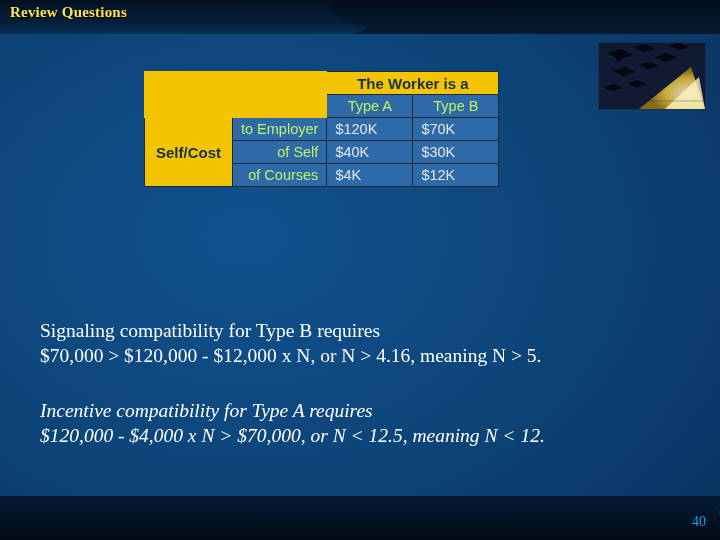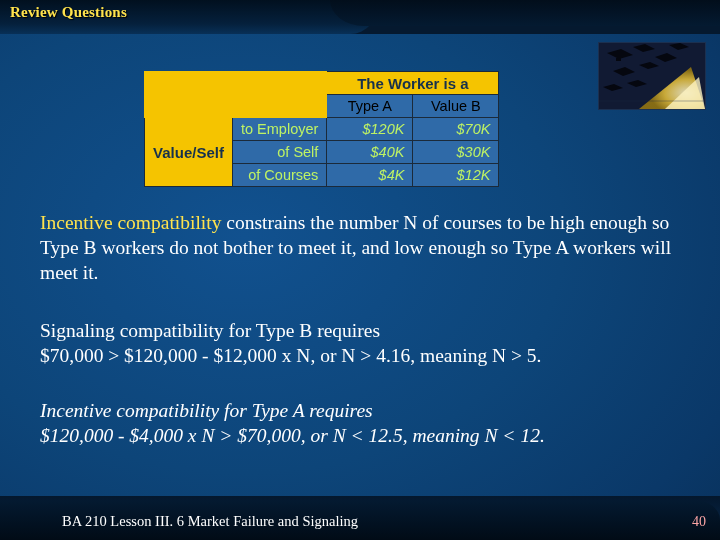--- a/index.html
+++ b/index.html
@@ -106,43 +106,42 @@
   }
   .cell-head {
     background: #f5c400;
     color: #16314d;
     text-align: center;
     font-weight: bold;
     font-size: 15px;
   }
   .cell-sub {
     background: #2f6aa8;
-    color: #000000;
+    color: #bef264;
     text-align: center;
   }
   .cell-label {
     background: #f5c400;
     color: #16314d;
     text-align: center;
     font-weight: bold;
     font-size: 15px;
     width: 88px;
   }
   .cell-rowlabel {
     background: #2f6aa8;
     color: #bef264;
     text-align: right;
     padding-right: 8px;
   }
   .cell-val {
     background: #2f6aa8;
-    color: #bef264;
-    text-align: right;
+    color: #e5e5e5;
+    text-align: left;
     width: 86px;
-    font-style: italic;
   }
   .cell-blank {
     background: #f5c400;
     border: 1px solid #f5c400 !important;
   }
 
   
   .body-text {
     position: absolute;
     left: 40px;
@@ -182,21 +181,21 @@
     bottom: 10px;
     color: #ffffff;
     font-family: "Liberation Serif", serif;
     font-size: 14.5px;
     z-index: 4;
   }
   .page-num {
     position: absolute;
     right: 14px;
     bottom: 10px;
-    color: #fca5a5;
+    color: #0ea5e9;
     font-family: "Liberation Serif", serif;
     font-size: 14px;
     z-index: 4;
     margin-top: 17px;
   }
 </style>
 </head>
 <body>
 
 <div class="slide">
@@ -243,53 +242,49 @@
     <tbody>
         <tr>
       <td class="cell-blank"></td>
       <td class="cell-blank"></td>
       <td class="cell-head" colspan="2">The Worker is a</td>
     </tr>
     <tr>
       <td class="cell-blank"></td>
       <td class="cell-blank"></td>
       <td class="cell-sub">Type A</td>
-      <td class="cell-sub">Value B</td>
-    </tr>
-    <tr>
-      <td class="cell-label" rowspan="3">Value/Self</td>
+      <td class="cell-sub">Type B</td>
+    </tr>
+    <tr>
+      <td class="cell-label" rowspan="3">Self/Cost</td>
       <td class="cell-rowlabel">to Employer</td>
       <td class="cell-val">$120K</td>
       <td class="cell-val">$70K</td>
     </tr>
     <tr>
       <td class="cell-rowlabel">of Self</td>
       <td class="cell-val">$40K</td>
       <td class="cell-val">$30K</td>
     </tr>
     <tr>
       <td class="cell-rowlabel">of Courses</td>
       <td class="cell-val">$4K</td>
       <td class="cell-val">$12K</td>
     </tr>
   </tbody>
     </table>
 
-  <div class="body-text p1">
-    <span class="hl">Incentive compatibility</span><span> constrains the number N of courses to be high enough so Type B workers do not bother to meet it, and low enough so Type A workers will meet it.</span>
-  </div>
 
   <div class="body-text p2">
     <div>Signaling compatibility for Type B requires</div>
     <div>$70,000 &gt; $120,000 - $12,000 x N, or N &gt; 4.16, meaning N &gt; 5.</div>
   </div>
 
   <div class="body-text p3">
     <div>Incentive compatibility for Type A requires</div>
     <div>$120,000 - $4,000 x N &gt; $70,000, or N &lt; 12.5, meaning N &lt; 12.</div>
   </div>
 
   <div class="footerbar">
     <div class="footer-shape"></div>
   </div>
-  <div class="footer-text">BA 210  Lesson III. 6 Market Failure and Signaling</div>
   <div class="page-num">40</div>
 </div>
 
 </body></html>

